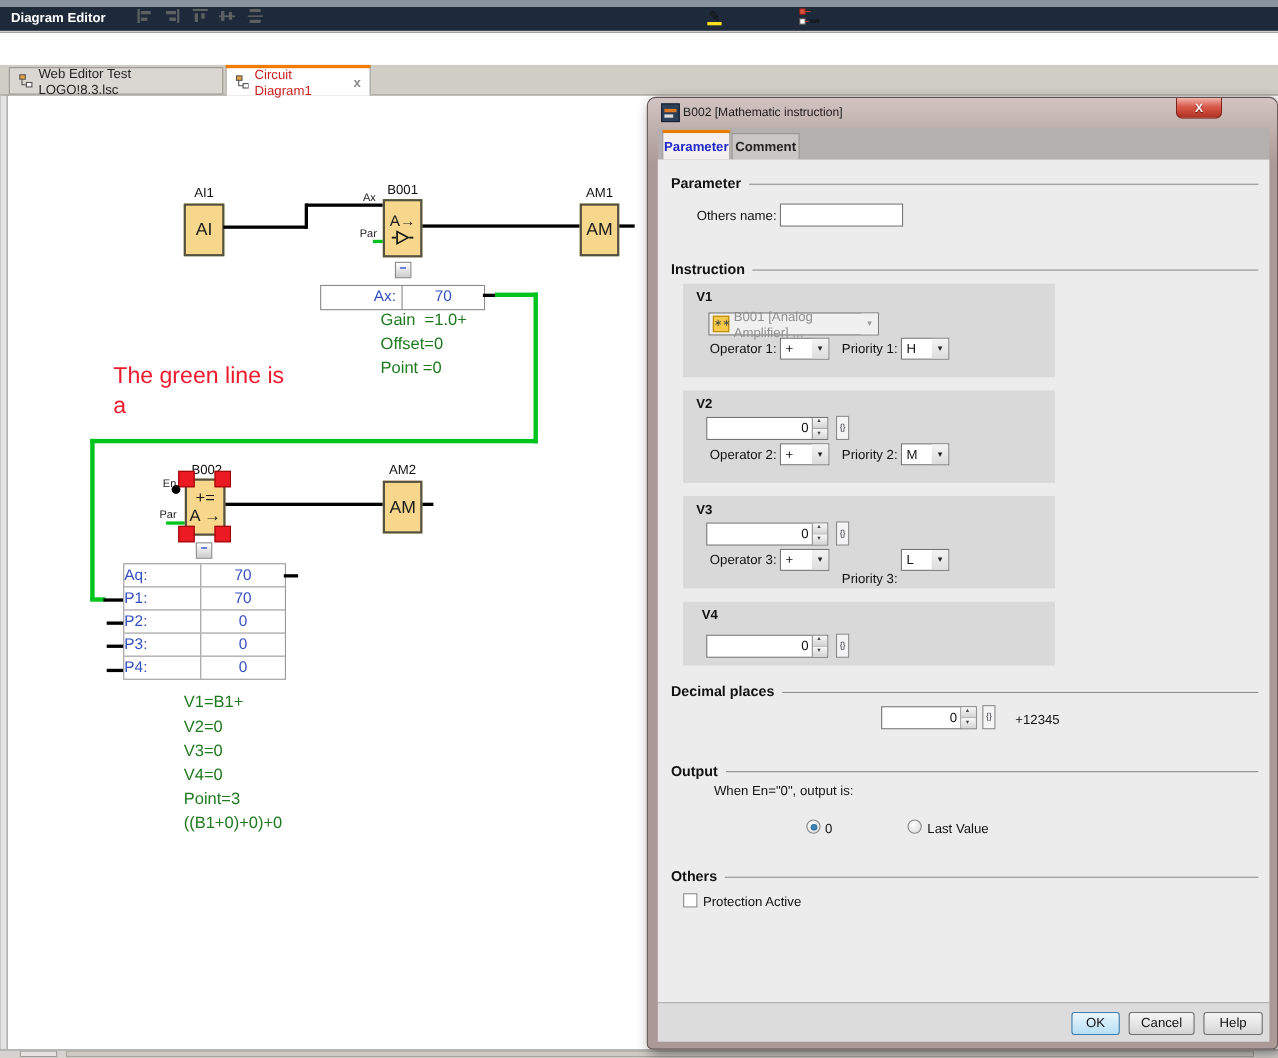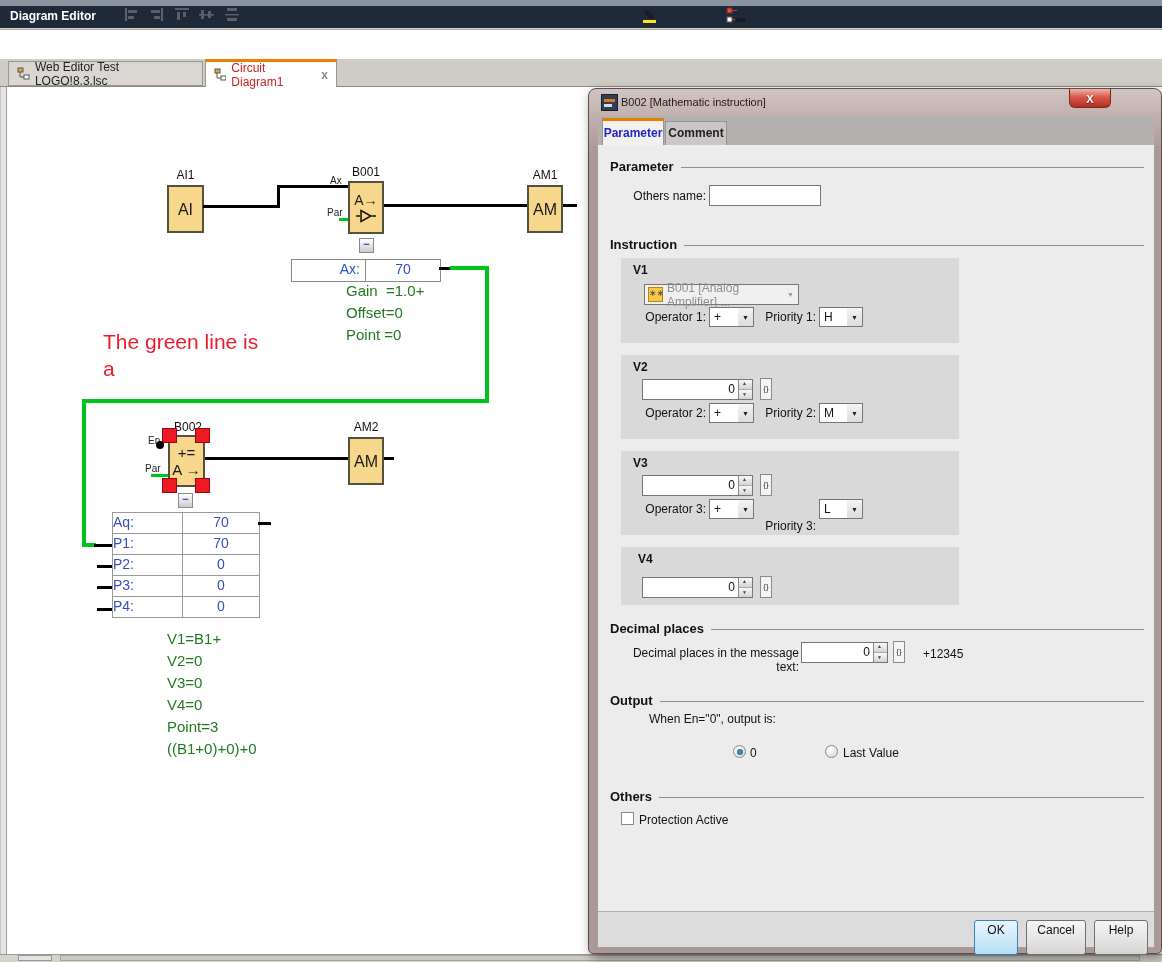--- a/index.html
+++ b/index.html
@@ -96,21 +96,21 @@
   .spin .sb{width:13px;display:flex;flex-direction:column;border-left:1px solid #8a8a8a}
   .spin .sb i{flex:1;background:linear-gradient(#f8f8f8,#d4d4d4);border-bottom:1px solid #aaa;position:relative}
   .spin .sb i:last-child{border-bottom:none}
   .spin .sb i.su::before{content:"▲";font-size:5px;position:absolute;left:3px;top:0;color:#444}
   .spin .sb i.sd::before{content:"▼";font-size:5px;position:absolute;left:3px;top:1px;color:#444}
   .brace{width:12px;height:22px;border:1px solid #8a8a8a;background:#f4f4f4;font-size:8px;color:#334;text-align:center;line-height:20px;z-index:12}
   .brace::before{content:"{}"}
   .rad{width:13px;height:13px;border-radius:50%;border:1px solid #888;background:radial-gradient(circle at 35% 30%,#fff,#d5d5d5);z-index:12}
   .rad.sel::after{content:"";position:absolute;left:3px;top:3px;width:6px;height:6px;border-radius:50%;background:radial-gradient(#4c94c8,#1c5a86)}
   .cbx{width:13px;height:13px;border:1px solid #8a8a8a;background:#fff;z-index:12}
-  .dbtn{height:35px;border:1px solid #707070;background:linear-gradient(#f5f5f5,#e3e3e3 60%,#d4d4d4);font-size:12px;text-align:center;line-height:19px;border-radius:3px;color:#111;z-index:12;box-sizing:border-box}
+  .dbtn{height:21px;border:1px solid #707070;background:linear-gradient(#f5f5f5,#e3e3e3 60%,#d4d4d4);font-size:12px;text-align:center;line-height:19px;border-radius:3px;color:#111;z-index:12;box-sizing:border-box}
   .dbtn.primary{border-color:#3c7fb1;background:linear-gradient(#eaf6fd,#d0ebfa 50%,#b6dff5)}
 </style>
 </head>
 <body>
 
 <div id="app">
 
   <div class="abs titlebar">
     <span>Diagram Editor</span>
   </div>
@@ -512,21 +512,20 @@
           <i class="su"></i>
           <i class="sd"></i>
         </span>
     </div>
     <div class="abs brace" style="left:171px;top:487px"></div>
 
     <div class="abs shead" style="top:532px">
       <span>Decimal places</span>
         <span class="rule"></span>
     </div>
-    <span class="abs dlbl r" style="left:18px;top:557px;width:192px">Decimal places in the message text:</span>
     <div class="abs spin" style="left:212px;top:553px;width:87px;height:21px">
       <span class="v">0</span>
       <span class="sb">
           <i class="su"></i>
           <i class="sd"></i>
         </span>
     </div>
     <div class="abs brace" style="left:304px;top:552px"></div>
     <span class="abs dlbl" style="left:334px;top:558px">+12345</span>
 

